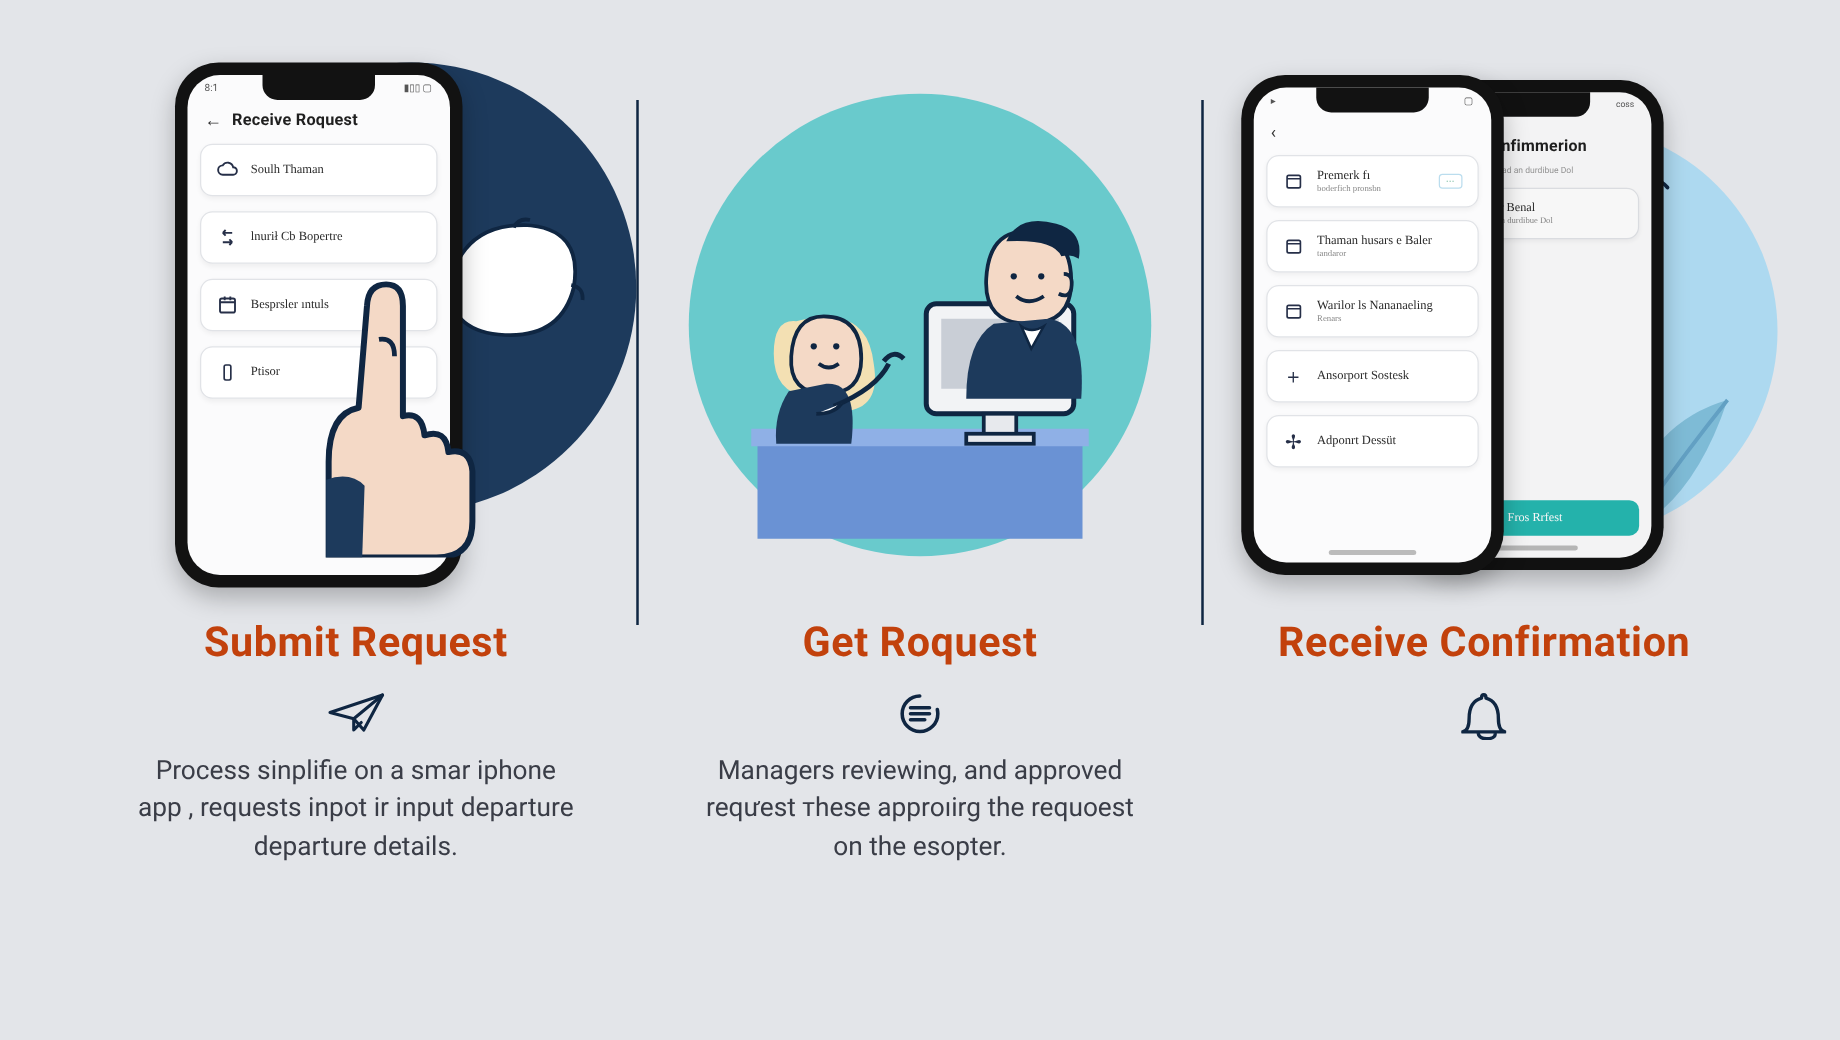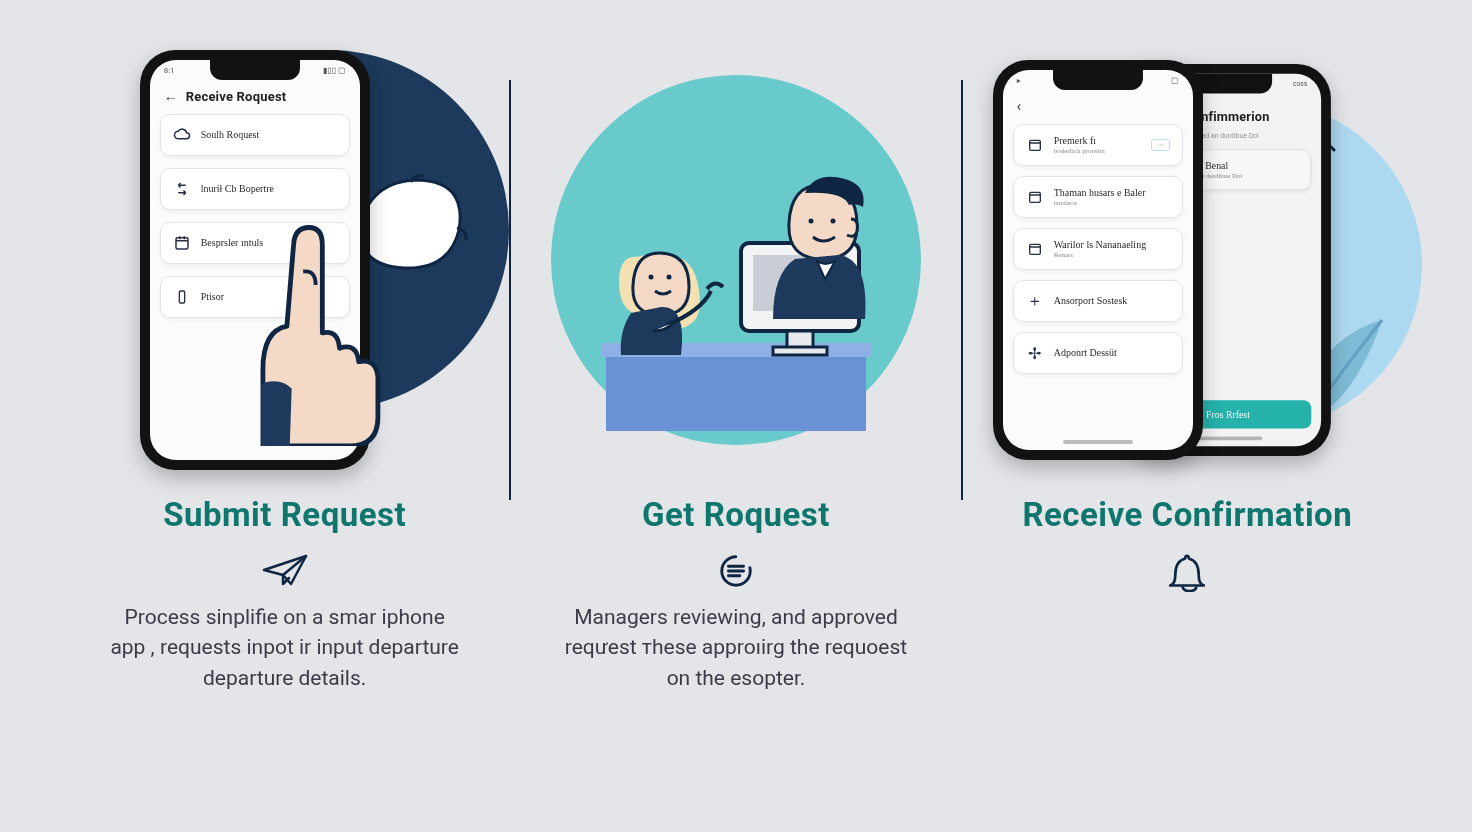--- a/index.html
+++ b/index.html
@@ -38,21 +38,21 @@
     height: 420px;
     position: relative;
     display:flex;
     align-items:center;
     justify-content:center;
   }
   .heading {
     font-size: 33px;
     font-weight: 700;
     letter-spacing: 0.5px;
-    color: #0f766e;
+    color: #c2410c;
     margin-top: 25px;
     text-align: center;
   }
   .mini-icon {
     margin-top: 18px;
     height: 36px;
     color: #0f2642;
   }
   .desc {
     margin-top: 14px;
@@ -206,21 +206,21 @@
             <span class="back-arr">←</span>
             <span class="screen-title">Receive Roquest</span>
           </div>
           <div class="list">
             <div class="card">
               <span class="ic">
                   <svg viewBox="0 0 24 24" width="18" height="18" fill="none" stroke="currentColor" stroke-width="2">
                     <path d="M7 17a5 5 0 010-10 6 6 0 0111 2 4 4 0 010 8H7z"></path>
                   </svg>
                 </span>
-              <span class="lbl">Soulh Roquest</span>
+              <span class="lbl">Soulh Thaman</span>
             </div>
             <div class="card">
               <span class="ic">
                   <svg viewBox="0 0 24 24" width="18" height="18" fill="none" stroke="currentColor" stroke-width="2">
                     <path d="M7 7h10M7 7l3-3M7 7l3 3M17 17H7m10 0l-3-3m3 3l-3 3"></path>
                   </svg>
                 </span>
               <span class="lbl">lnurił Cb Bopertre</span>
             </div>
             <div class="card">

